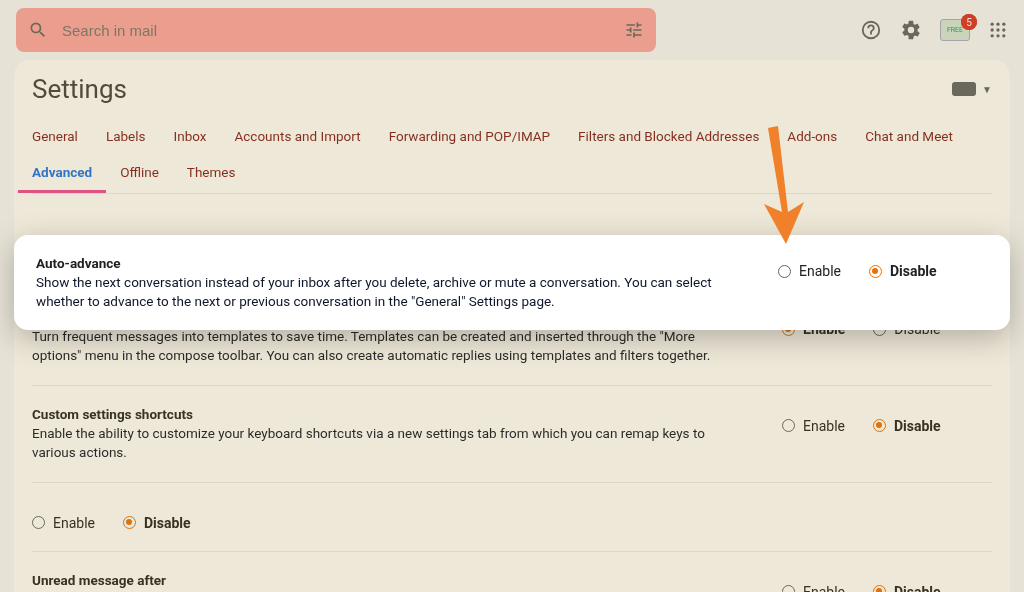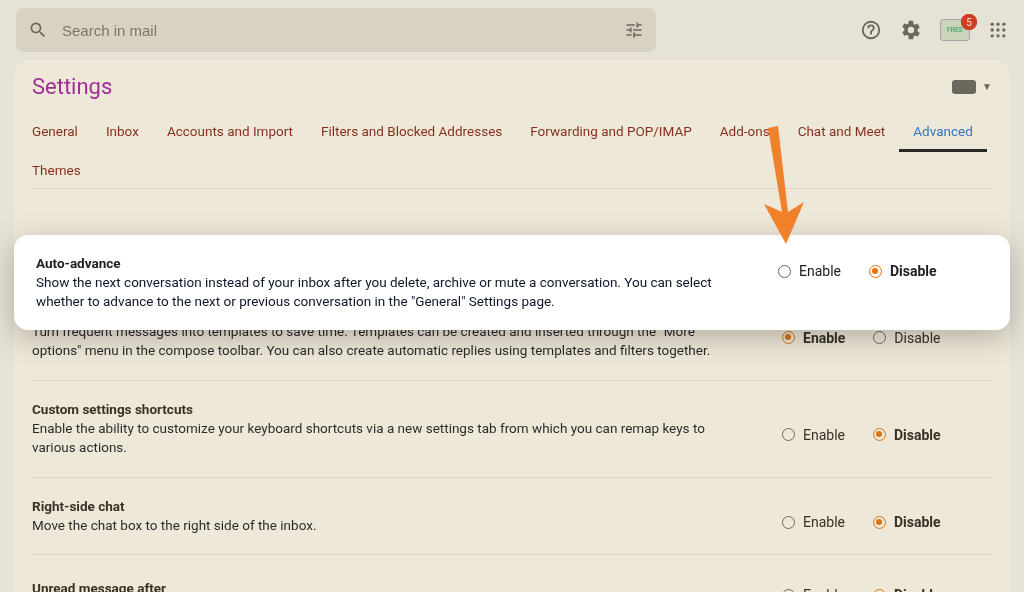--- a/index.html
+++ b/index.html
@@ -23,21 +23,21 @@
       align-items: center;
       height: 60px;
       padding: 0 16px;
       gap: 10px;
     }
     .search-box {
       display: flex;
       align-items: center;
       width: 640px;
       height: 44px;
-      background: #e5e5e5;
+      background: #fca5a5;
       border-radius: 8px;
       padding: 0 12px;
       gap: 14px;
     }
     .search-icon, .tune-icon { width: 20px; height: 20px; fill: #5f6368; }
     .search-input {
       flex: 1; border: none; background: transparent;
       font-size: 15px; color: #5f6368; outline: none;
     }
     .topbar-right {
@@ -79,21 +79,21 @@
       border-radius: 16px 16px 0 0;
       height: 532px;
       overflow: hidden;
       position: relative;
     }
     .settings-header {
       display: flex;
       align-items: center;
       padding: 14px 18px 4px;
     }
-    .settings-title { font-size: 22px; color: #a21caf; font-weight: 400; }
+    .settings-title { font-size: 26px; color: #404040; font-weight: 400; }
     .lang-pill {
       margin-left: auto;
       width: 24px; height: 14px;
       background: #5f6368; border-radius: 3px;
     }
     .lang-arrow { font-size: 10px; color: #5f6368; margin-left: 6px; }
     .tabs {
       display: flex;
       flex-wrap: wrap;
       gap: 0;
@@ -101,30 +101,29 @@
     }
     .tab {
       padding: 10px 14px;
       font-size: 13.5px;
       color: #7f1d1d;
       cursor: pointer;
       white-space: nowrap;
     }
     .tab.active {
       color: #1a73e8;
-      border-bottom: 3px solid #0f172a;
-      font-weight: 400;
+      border-bottom: 3px solid #ec4899;
+      font-weight: 700;
     }
     .settings-body { padding: 0 18px; }
     .setting-row {
       display: flex;
       padding: 20px 0;
       border-bottom: 1px solid #e8eaed;
       gap: 40px;
-      align-items: center;
     }
     .setting-desc { flex: 1; min-width: 0; }
     .setting-name { font-size: 13.5px; font-weight: 700; color: #202124; margin-bottom: 2px; }
     .setting-text { font-size: 13.5px; color: #0f172a; line-height: 1.4; }
     .setting-controls {
       display: flex;
       gap: 28px;
       align-items: flex-start;
       padding-top: 12px;
       width: 210px;
@@ -208,27 +207,29 @@
 </div>
 
 <div class="main-panel">
   <div class="settings-header">
     <div class="settings-title">Settings</div>
     <div class="lang-pill"></div>
     <span class="lang-arrow">▼</span>
   </div>
   <div class="tabs">
     <div class="tab">General</div>
+    <div class="tab">Labels</div>
     <div class="tab">Inbox</div>
     <div class="tab">Accounts and Import</div>
+    <div class="tab">Forwarding and POP/IMAP</div>
     <div class="tab">Filters and Blocked Addresses</div>
-    <div class="tab">Forwarding and POP/IMAP</div>
     <div class="tab">Add-ons</div>
     <div class="tab">Chat and Meet</div>
     <div class="tab active">Advanced</div>
+    <div class="tab">Offline</div>
     <div class="tab">Themes</div>
   </div>
   <hr class="sep-line">
 
   <div class="settings-body">
 
     <div class="setting-row" style="visibility:hidden; height:95px; padding:0;"></div>
 
     <div class="setting-row">
       <div class="setting-desc">
@@ -258,24 +259,20 @@
             <span>Enable</span>
           </label>
         <label class="radio-option bold">
             <span class="radio checked"></span>
             <span>Disable</span>
           </label>
       </div>
     </div>
 
     <div class="setting-row">
-      <div class="setting-desc">
-        <div class="setting-name">Right-side chat</div>
-        <div class="setting-text">Move the chat box to the right side of the inbox.</div>
-      </div>
       <div class="setting-controls">
         <label class="radio-option">
             <span class="radio"></span>
             <span>Enable</span>
           </label>
         <label class="radio-option bold">
             <span class="radio checked"></span>
             <span>Disable</span>
           </label>
       </div>

